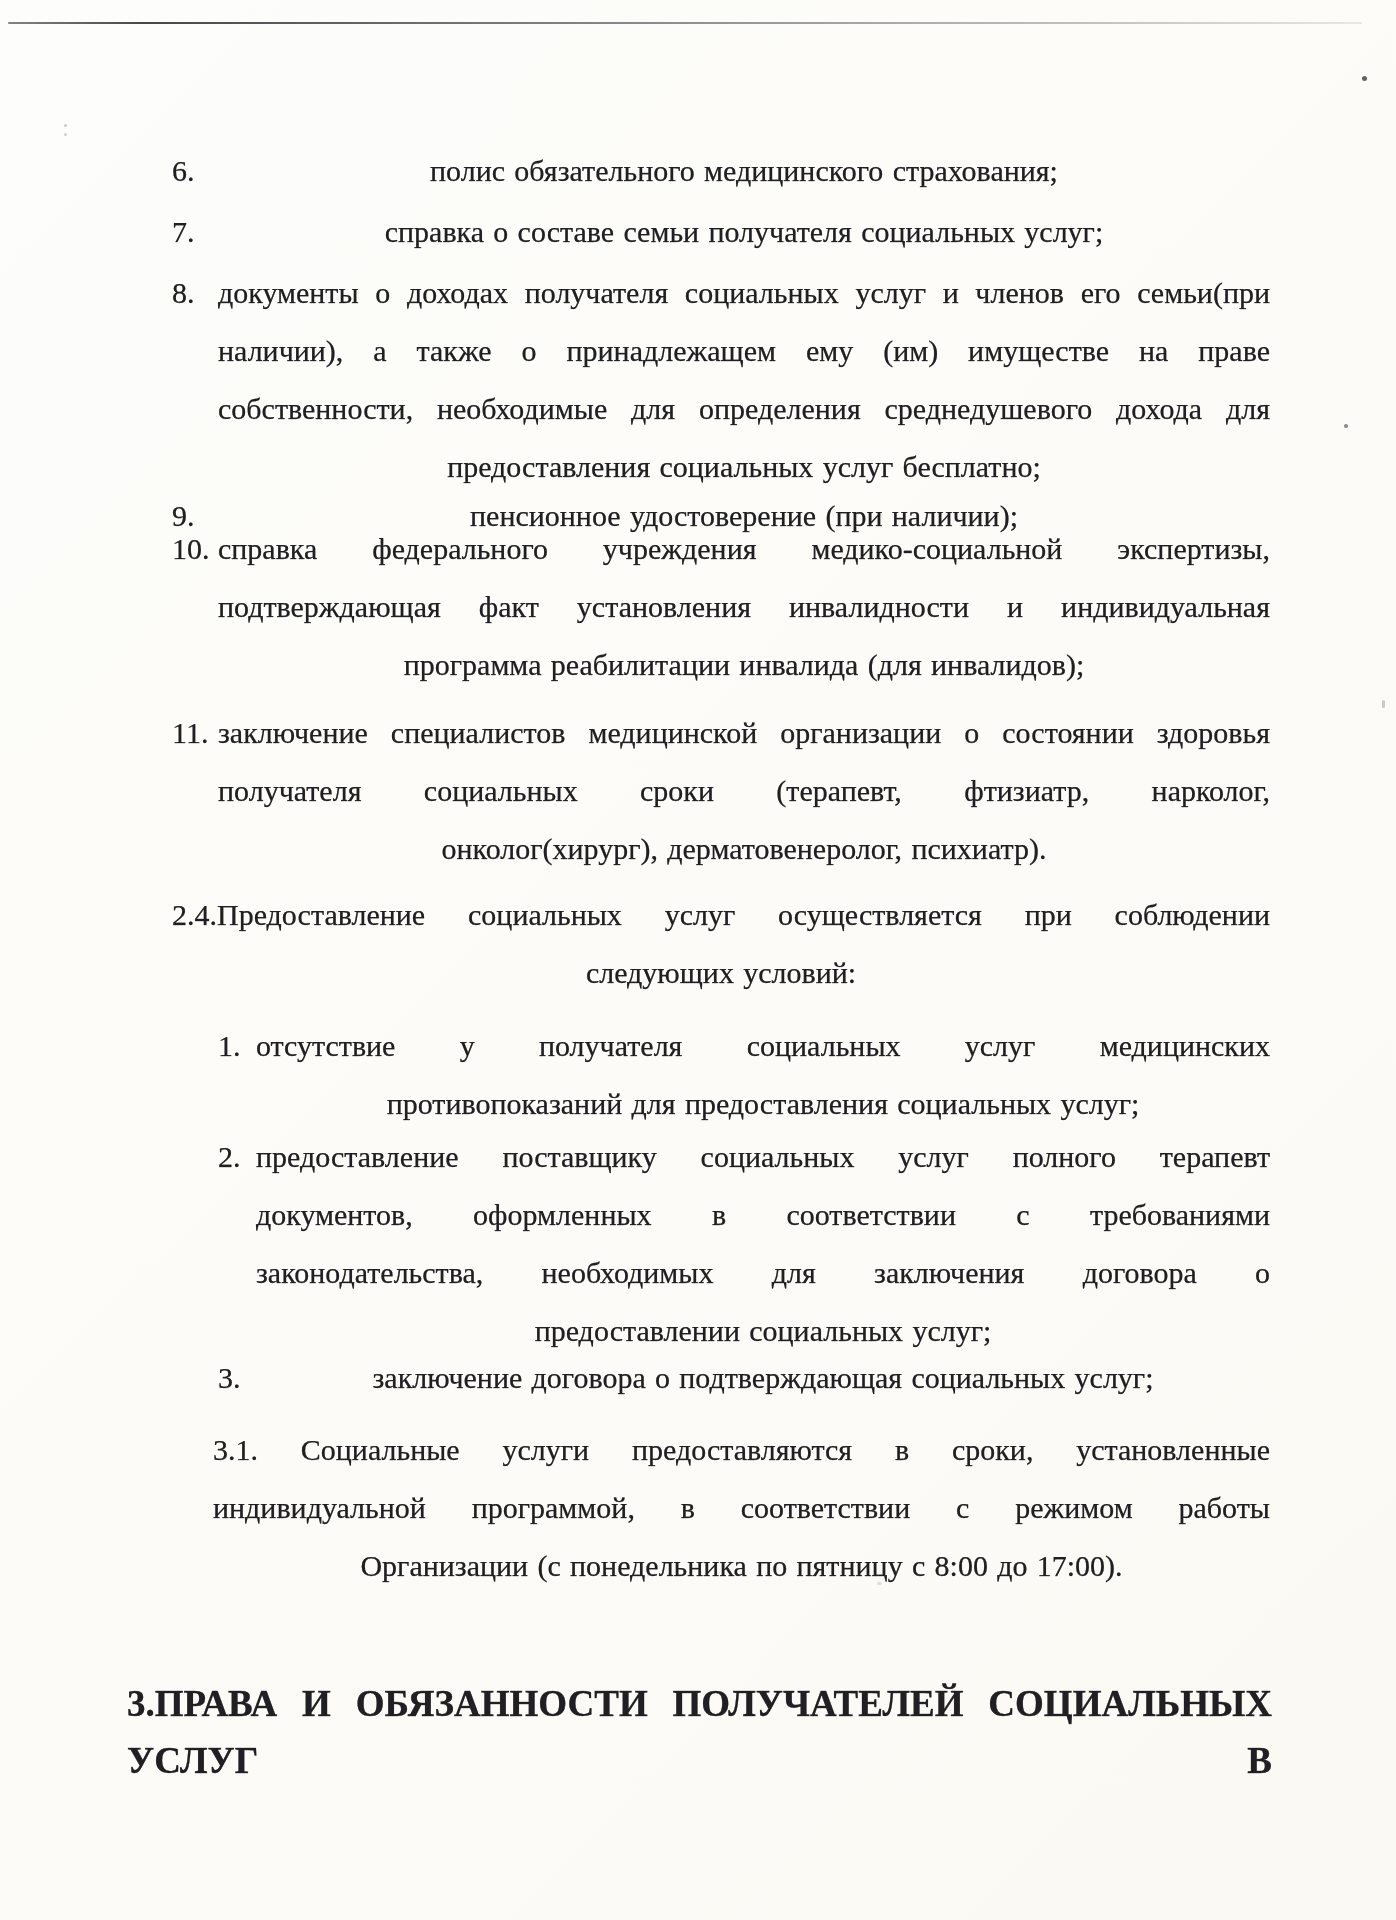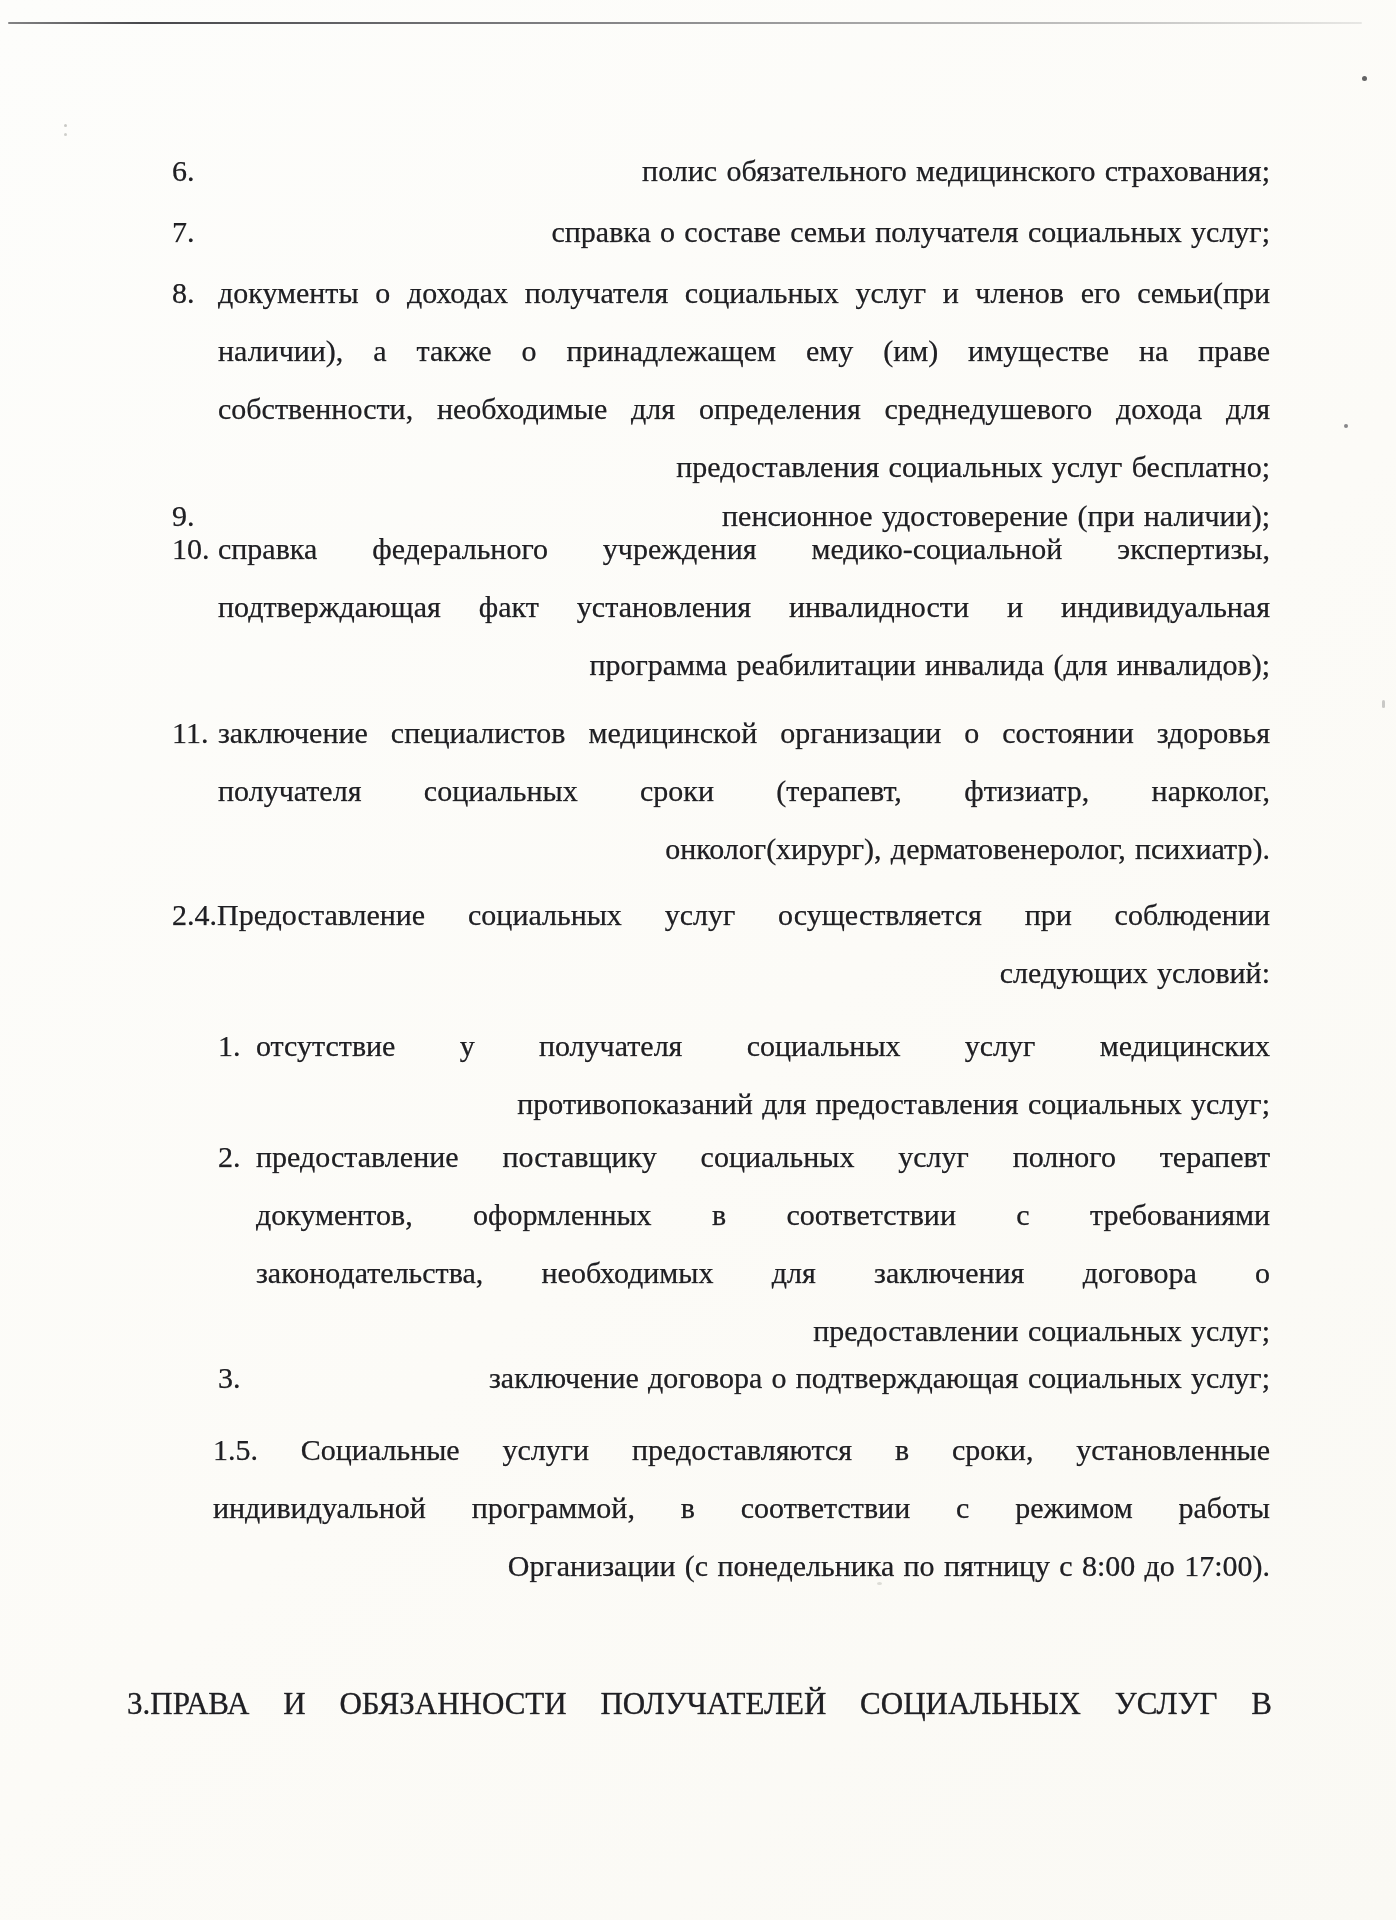--- a/index.html
+++ b/index.html
@@ -41,31 +41,31 @@
     word-spacing:0.06em;
     -webkit-text-stroke:0.25px rgba(32,32,36,.65);
     text-shadow:0 0 .5px rgba(32,32,36,.35);
   }
   .lv1{left:218px;width:1052px;}
   .lv2{left:256px;width:1014px;}
   .p1{left:172px;width:1098px;}
   .p2{left:213px;width:1057px;}
   .h{
     left:127px;width:1145px;
-    font-weight:400;font-size:31px;line-height:57px;
+    font-weight:700;font-size:37px;line-height:57px;
     -webkit-text-stroke:0.3px rgba(32,32,36,.7);
   }
   .num{
     position:absolute;top:0;line-height:58px;
   }
   .lv1 > .num{left:-46px;}
   .lv2 > .num{left:-38px;}
   .line{min-height:58px;}
   .jl{text-align:justify;text-align-last:justify;}
-  .ll{text-align:right;}
+  .ll{text-align:center;}
 </style>
 </head>
 <body>
 
 <div class="page">
   <div class="top-line"></div>
   <div class="speck speck-a"></div>
   <div class="speck speck-b"></div>
   <div class="speck speck-c"></div>
   <div class="speck speck-d"></div>
@@ -116,21 +116,21 @@
         <div class="line jl">предоставление поставщику социальных услуг полного терапевт</div>
         <div class="line jl">документов, оформленных в соответствии с требованиями</div>
         <div class="line jl">законодательства, необходимых для заключения договора о</div>
         <div class="line ll">предоставлении социальных услуг;</div>
       </div>
       <div class="block lv2" style="top: 1349px;">
         <span class="num">3.</span>
         <div class="line ll">заключение договора о подтверждающая социальных услуг;</div>
       </div>
       <div class="block p2" style="top: 1421px;">
-        <div class="line jl">1.5. Социальные услуги предоставляются в сроки, установленные</div>
+        <div class="line jl">3.1. Социальные услуги предоставляются в сроки, установленные</div>
         <div class="line jl">индивидуальной программой, в соответствии с режимом работы</div>
         <div class="line ll">Организации (с понедельника по пятницу с 8:00 до 17:00).</div>
       </div>
       <div class="block h" style="top: 1675px;">
         <div class="line jl">3.ПРАВА И ОБЯЗАННОСТИ ПОЛУЧАТЕЛЕЙ СОЦИАЛЬНЫХ УСЛУГ В</div>
       </div>
     </div>
 </div>
 
 </body></html>

